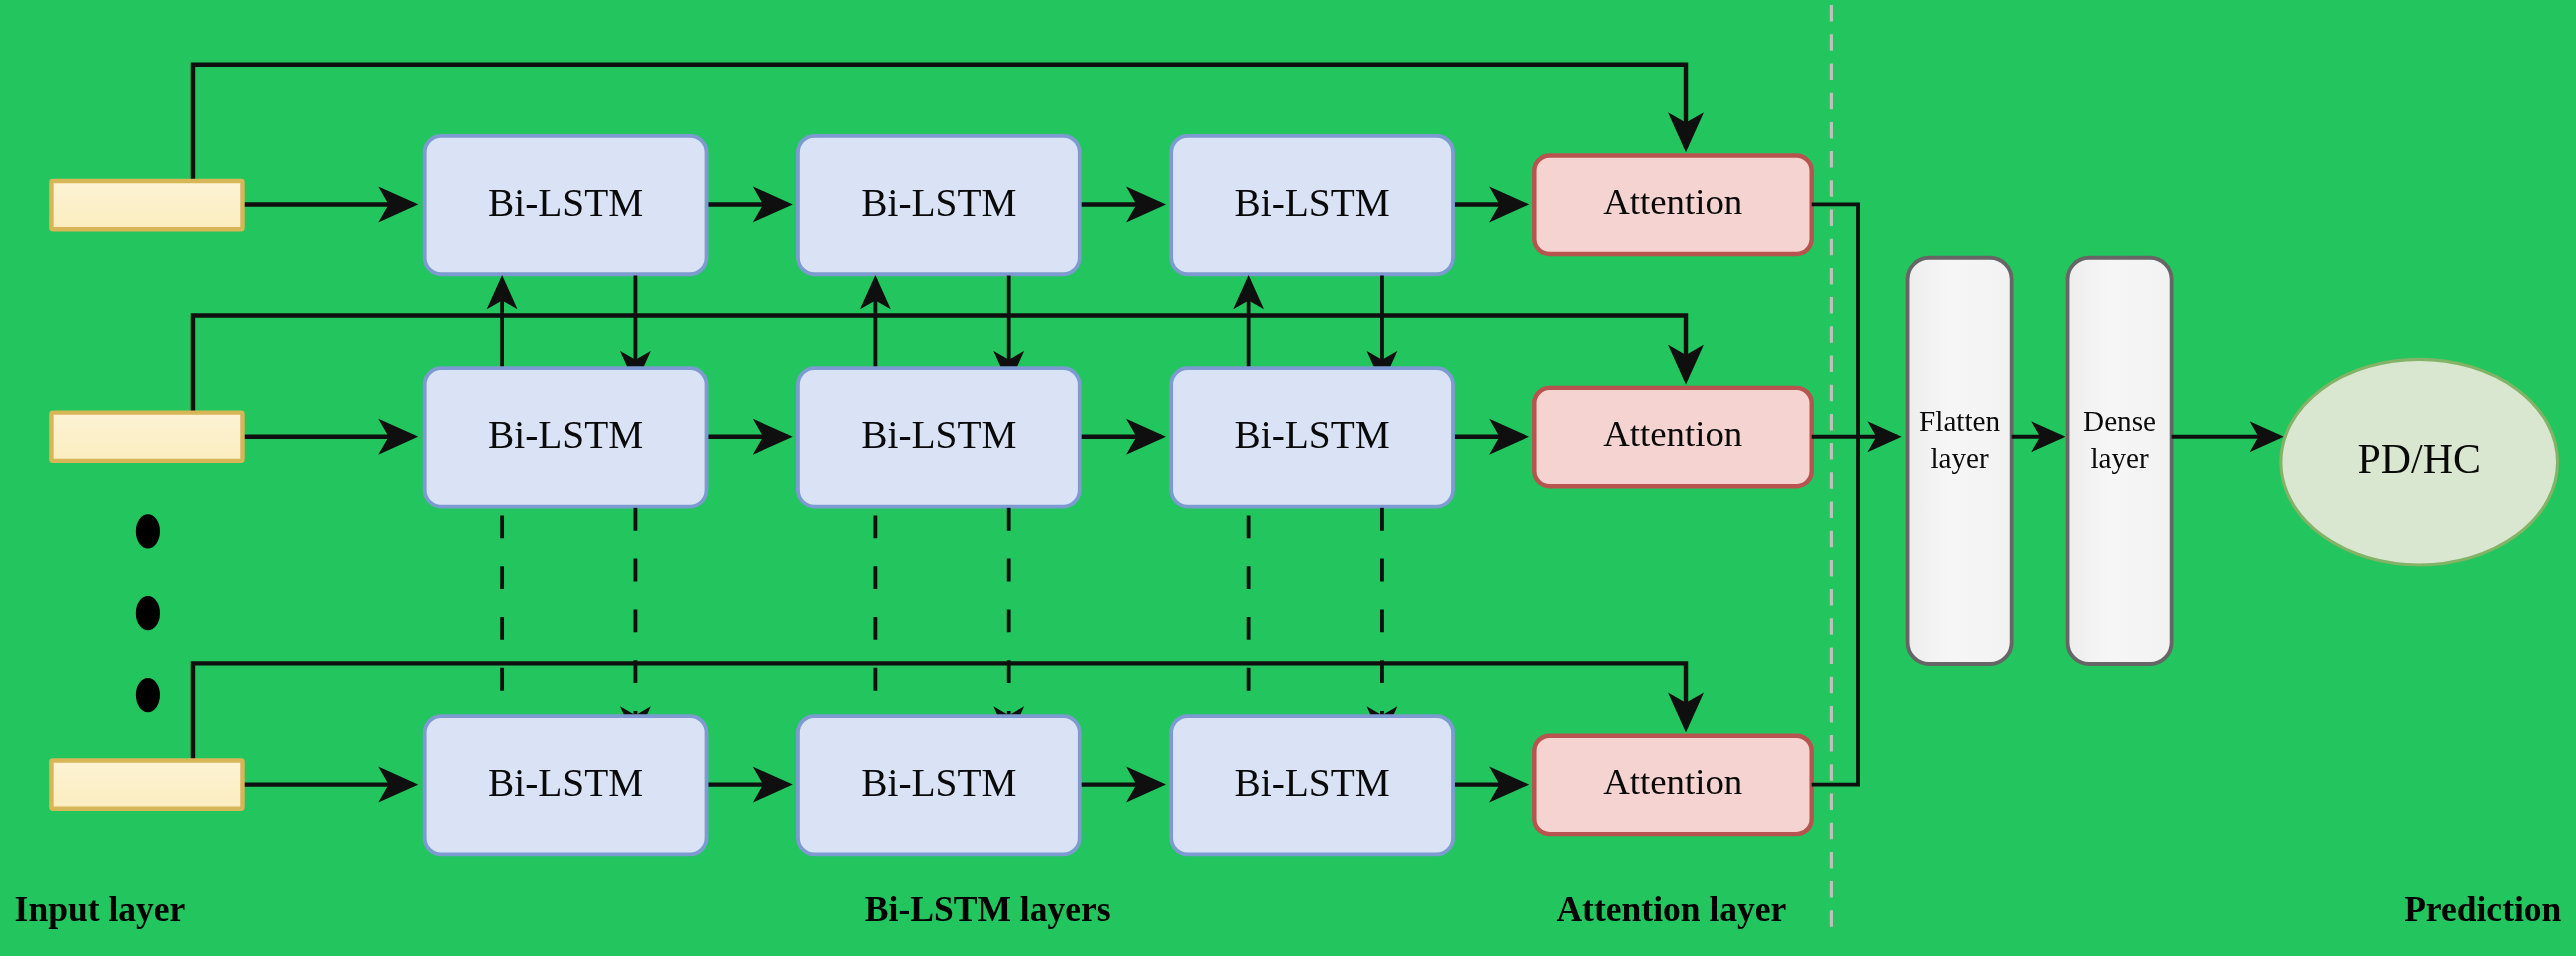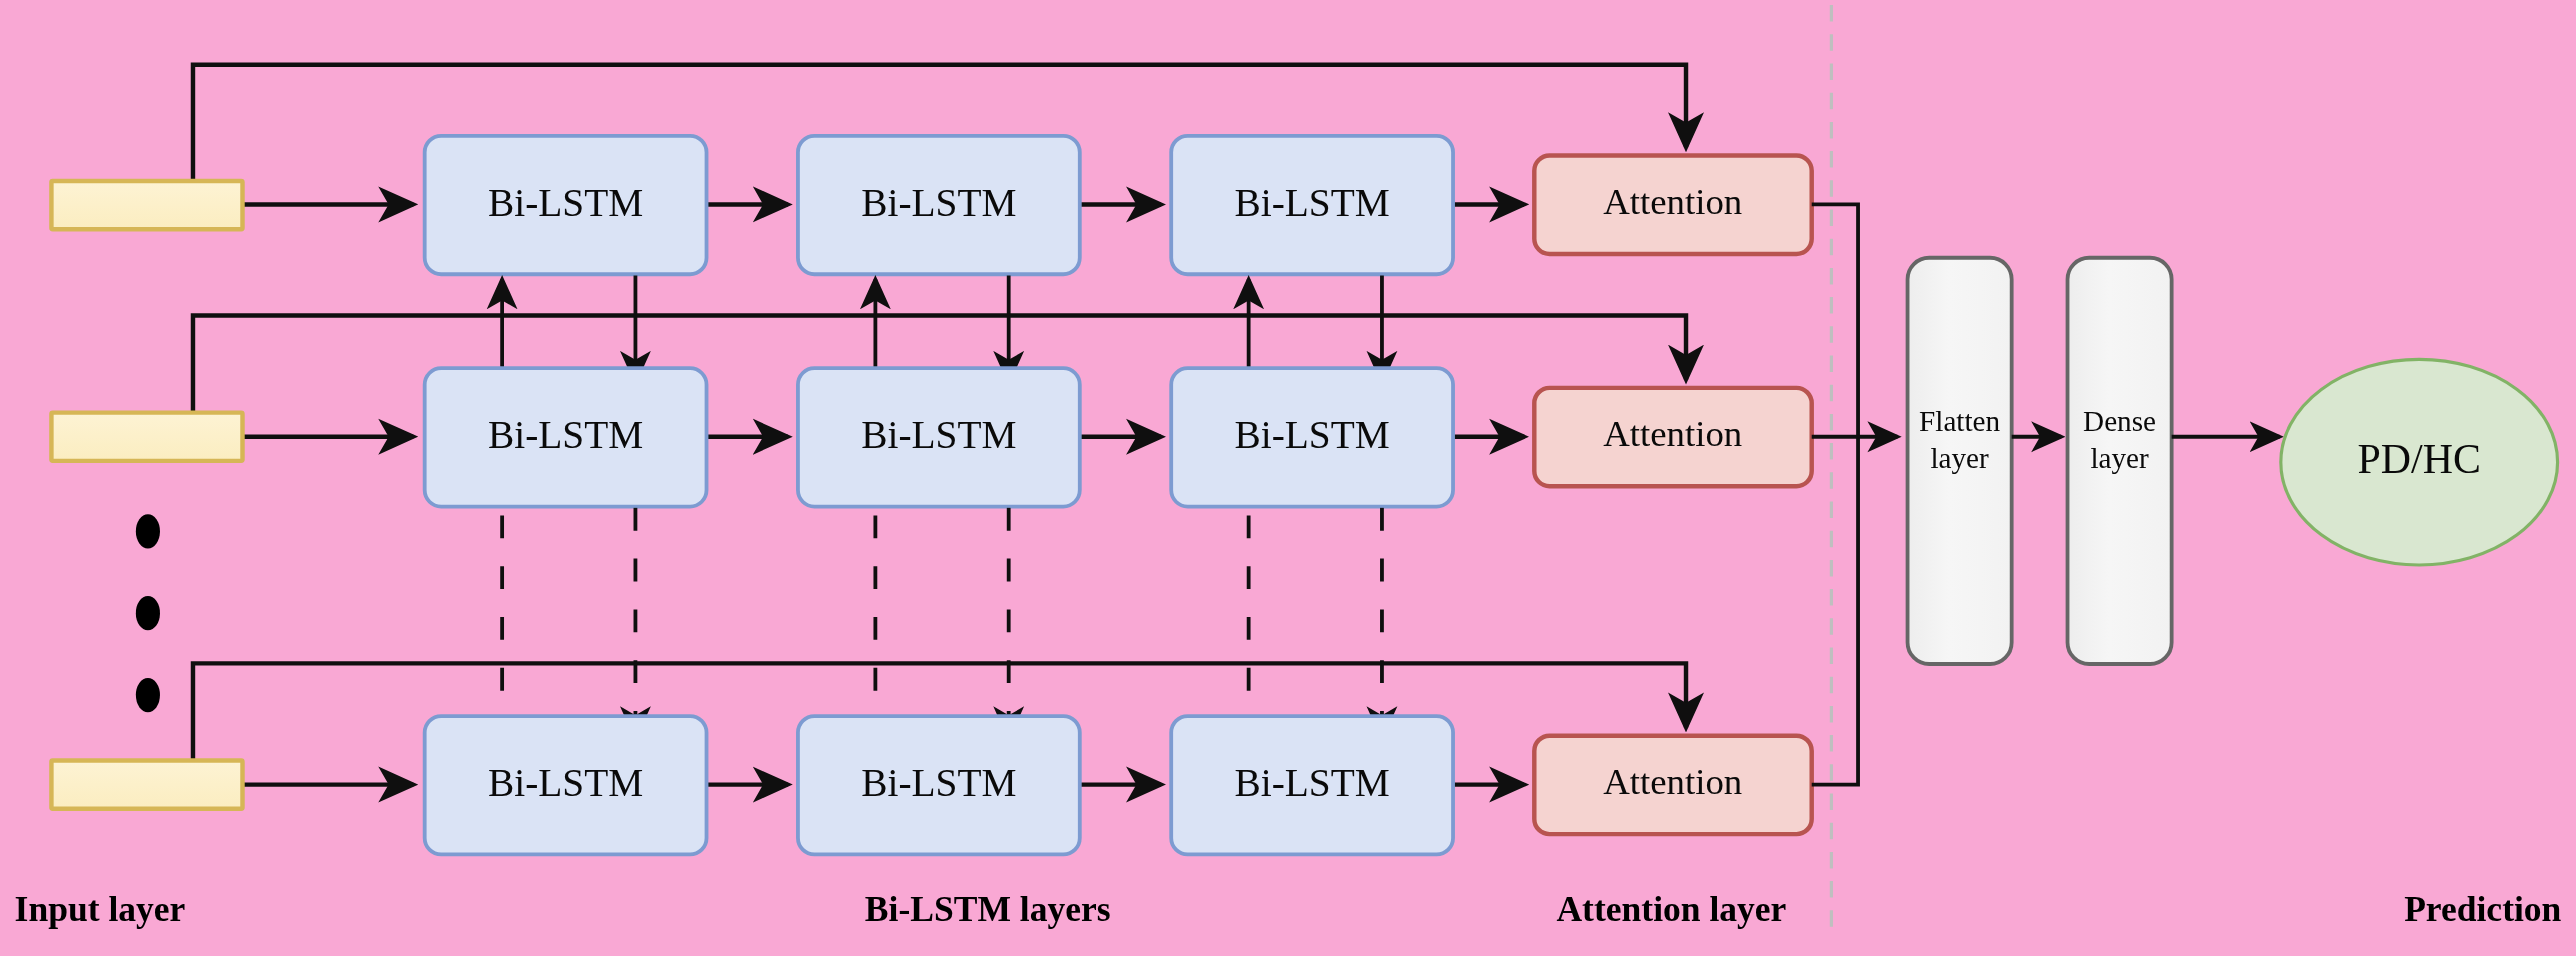--- a/index.html
+++ b/index.html
@@ -8,21 +8,21 @@
     padding: 0;
     background: #ffffff;
   }
   body {
     font-family: "Liberation Serif", "DejaVu Serif", serif;
   }
   #stage {
     position: relative;
     width: 2576px;
     height: 956px;
-    background: #f9a8d4;
+    background: #22c55e;
     overflow: hidden;
   }
   svg.diagram {
     position: absolute;
     top: 0;
     left: 0;
     width: 2576px;
     height: 956px;
   }
   .node-label {

